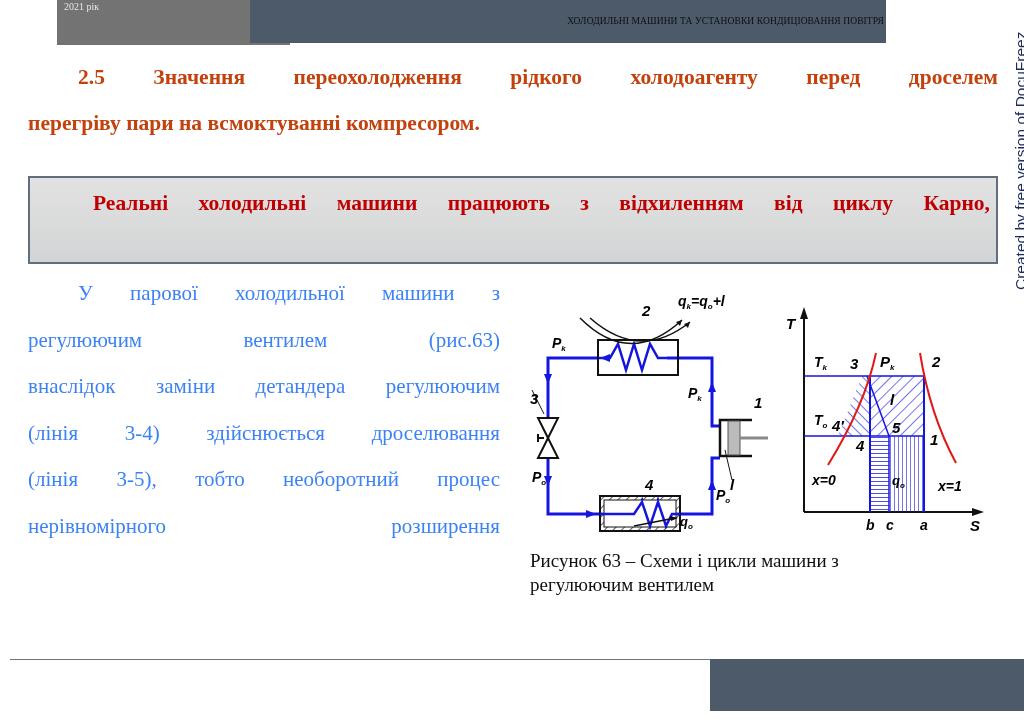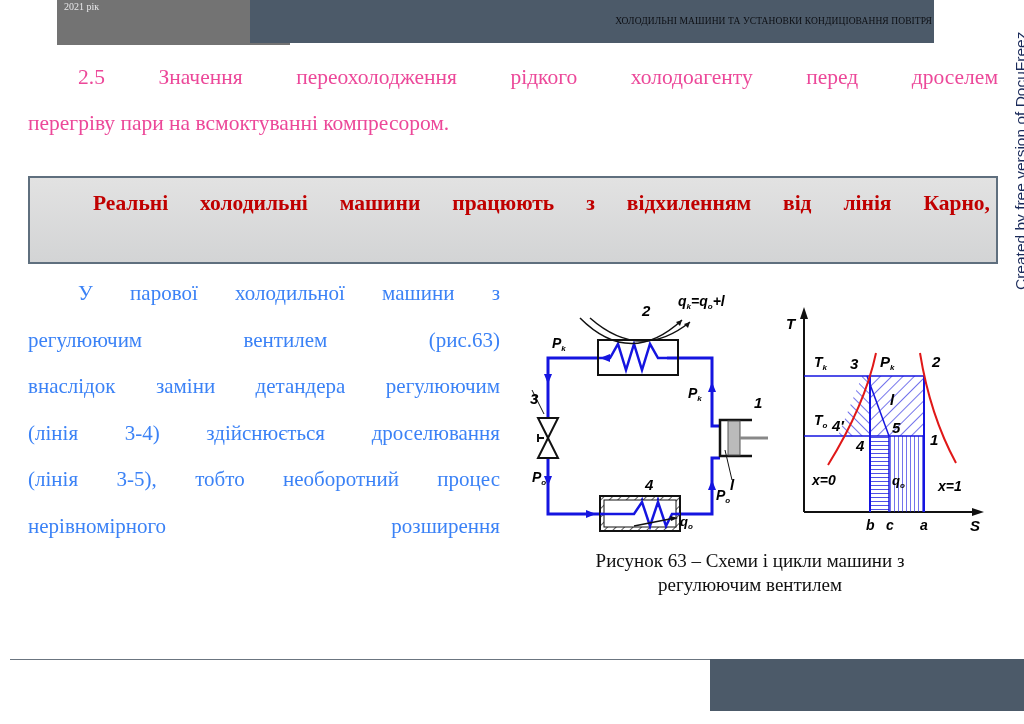--- a/index.html
+++ b/index.html
@@ -1,34 +1,34 @@
 <!DOCTYPE html>
 <html><head>
 <meta charset="utf-8">
 <style>
   html, body { margin:0; padding:0; }
   body { width:1024px; height:724px; position:relative; overflow:hidden; background:#ffffff; font-family:"Liberation Serif", serif; }
   .topbar-dark { position:absolute; left:17px; top:0; width:233px; height:45px; background:#737373;margin-left:40px; }
   .topbar-dark span { position:absolute; left:7px; top:1px; color:#e8e8ea; font-size:10px; font-family:"Liberation Serif", serif; }
-  .topbar-slate { position:absolute; left:250px; top:0; width:636px; height:43px; background:#4c5a69;padding-left:48px; }
+  .topbar-slate { position:absolute; left:250px; top:0; width:636px; height:43px; background:#4c5a69; }
   .topbar-slate span { position:absolute; right:2px; top:16px; color:#0d0f14; font-size:9.5px; letter-spacing:0.1px; white-space:nowrap; }
   .watermark { position:absolute; left:1000px; top:0; width:24px; height:300px; }
   .watermark span { position:absolute; left:12px; top:290px; transform-origin:0 0; transform:rotate(-90deg); white-space:nowrap; font-family:"Liberation Sans", sans-serif; font-size:15.5px; color:#1a2a5a; }
-  .title { position:absolute; left:28px; top:54px; width:970px; font-weight:normal; font-size:21.5px; line-height:46px; color:#ec4899; }
+  .title { position:absolute; left:28px; top:54px; width:970px; font-weight:bold; font-size:21.5px; line-height:46px; color:#c2410c; }
   .title .l1 { display:block; text-align:justify; text-align-last:justify; text-indent:50px; }
   .title .l2 { display:block; }
   .callout { position:absolute; left:28px; top:176px; width:970px; height:88px; background:linear-gradient(#e2e2e2,#d3d4d5); border:2px solid #5f6f7e; box-sizing:border-box; }
   .callout .txt { position:absolute; left:8px; right:6px; top:4px; color:#c00000; font-weight:bold; font-size:21.5px; line-height:42px; }
   .callout .l1 { display:block; text-align:justify; text-align-last:justify; text-indent:55px; }
   .body-text { position:absolute; left:28px; top:270px; width:472px; font-size:21px; line-height:46.5px; color:#3b82f6; }
   .body-text span { display:block; text-align:justify; text-align-last:justify; }
   .body-text span.first { text-indent:50px; }
   .scheme { position:absolute; left:530px; top:290px; width:240px; height:250px; }
   .ts { position:absolute; left:770px; top:305px; width:240px; height:230px; }
-  .caption { position:absolute; left:530px; top:549px; width:440px; text-align:center; font-size:19px; line-height:24px; color:#111; }
+  .caption { position:absolute; left:530px; top:549px; width:440px; font-size:19px; line-height:24px; color:#111; }
   .footer-line { position:absolute; left:10px; top:659px; width:700px; height:1px; background:#6b7580; }
   .footer-block { position:absolute; left:710px; top:659px; width:314px; height:52px; background:#4c5a69; }
   svg text { font-family:"Liberation Sans", sans-serif; font-weight:bold; font-style:italic; }
 </style>
 </head>
 <body>
 
 <div class="topbar-dark">
   <span>2021 рік</span>
 </div>
@@ -39,21 +39,21 @@
   <span>Created by free version of DocuFreez</span>
 </div>
 
 <div class="title">
   <span class="l1">2.5 Значення переохолодження рідкого холодоагенту перед дроселем</span>
   <span class="l2">перегріву пари на всмоктуванні компресором.</span>
 </div>
 
 <div class="callout">
   <div class="txt">
-    <span class="l1">Реальні холодильні машини працюють з відхиленням від лінія Карно,</span>
+    <span class="l1">Реальні холодильні машини працюють з відхиленням від циклу Карно,</span>
   </div>
 </div>
 
 <div class="body-text">
   <span class="first">У парової холодильної машини з</span>
   <span>регулюючим вентилем (рис.63)</span>
   <span>внаслідок заміни детандера регулюючим</span>
   <span>(лінія 3-4) здійснюється дроселювання</span>
   <span>(лінія 3-5), тобто необоротний процес</span>
   <span>нерівномірного розширення</span>

